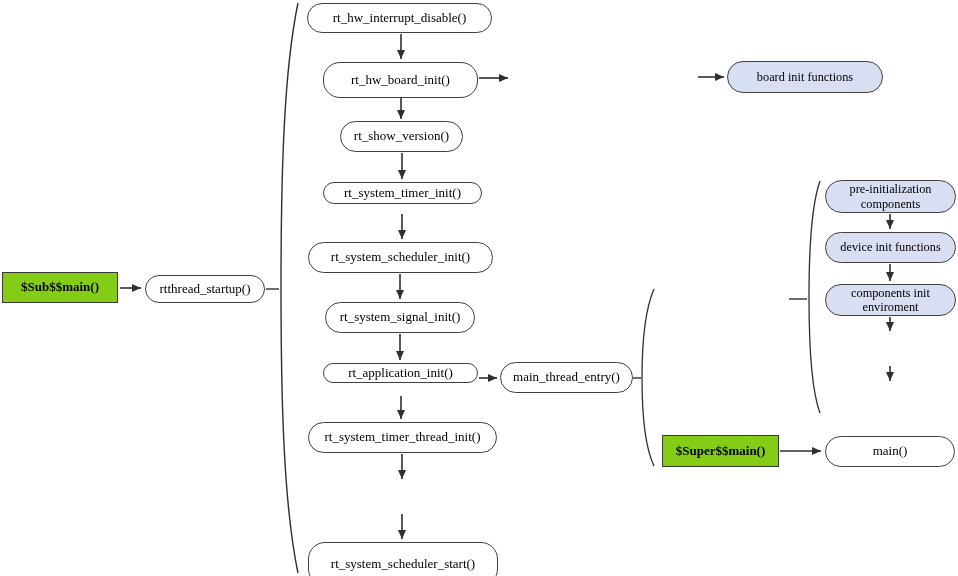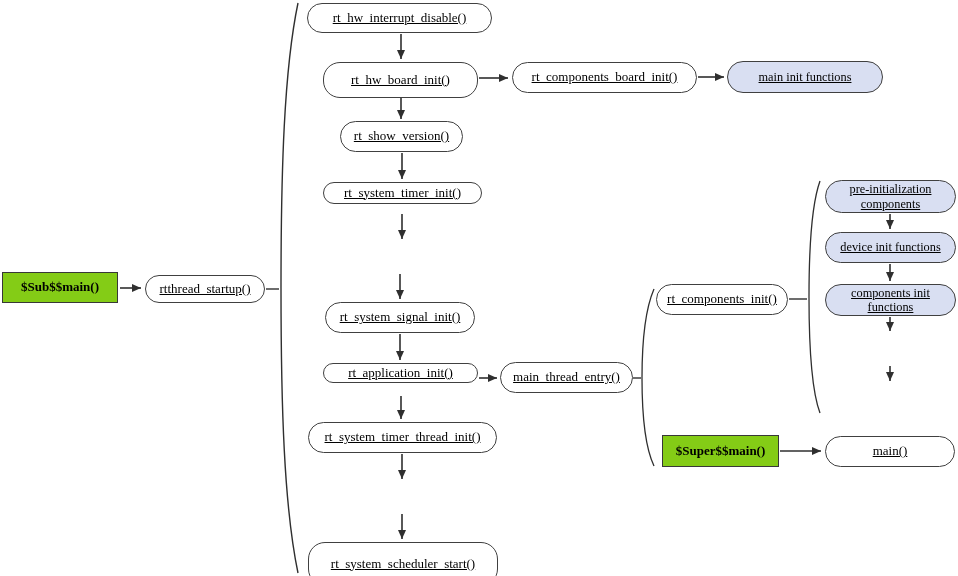--- a/index.html
+++ b/index.html
@@ -27,21 +27,20 @@
     color: #000000;
     font-size: 13px;
     line-height: 1.15;
     white-space: nowrap;
     z-index: 2;
   }
   .pill {
     background: #ffffff;
     border: 1.4px solid #404040;
     border-radius: 17px;
-    text-decoration: underline;
   }
   .pill.blue {
     background: #d9dff2;
     font-size: 12.3px;
     white-space: normal;
     padding: 0 5px;
   }
   .rect-node {
     background: #84cc16;
     border: 1.7px solid #383838;
@@ -90,32 +89,31 @@
     <path d="M 890,264 L 890,281" stroke="#2f2f2f" stroke-width="1.6" marker-end="url(#ah)"></path>
     <path d="M 890,317 L 890,331" stroke="#2f2f2f" stroke-width="1.6" marker-end="url(#ah)"></path>
     <path d="M 890,366 L 890,381" stroke="#2f2f2f" stroke-width="1.6" marker-end="url(#ah)"></path>
   </svg>
 
   <div class="node rect-node" style="left:2px;top:272px;width:116px;height:31px">$Sub$$main()</div>
   <div class="node pill" style="left:145px;top:275px;width:120px;height:28px">rtthread_startup()</div>
 
   <div class="node pill" style="left:307px;top:3px;width:185px;height:30px">rt_hw_interrupt_disable()</div>
   <div class="node pill" style="left:323px;top:62px;width:155px;height:36px">rt_hw_board_init()</div>
-  <div class="node pill" style="left:512px;top:62px;width:185px;height:31px">rt_components_board_init()</div>
-  <div class="node pill blue" style="left:727px;top:61px;width:156px;height:32px">main init functions</div>
+  <div class="node pill blue" style="left:727px;top:61px;width:156px;height:32px">board init functions</div>
   <div class="node pill" style="left:340px;top:121px;width:123px;height:31px">rt_show_version()</div>
   <div class="node pill" style="left:323px;top:182px;width:159px;height:22px">rt_system_timer_init()</div>
+  <div class="node pill" style="left:308px;top:242px;width:185px;height:31px">rt_system_scheduler_init()</div>
   <div class="node pill" style="left:325px;top:302px;width:150px;height:31px">rt_system_signal_init()</div>
   <div class="node pill" style="left:323px;top:363px;width:155px;height:20px">rt_application_init()</div>
   <div class="node pill" style="left:308px;top:422px;width:189px;height:31px">rt_system_timer_thread_init()</div>
   <div class="node pill" style="left:308px;top:542px;width:190px;height:44px">rt_system_scheduler_start()</div>
 
   <div class="node pill" style="left:500px;top:362px;width:133px;height:31px">main_thread_entry()</div>
-  <div class="node pill" style="left:656px;top:284px;width:132px;height:31px">rt_components_init()</div>
 
   <div class="node pill blue" style="left:825px;top:180px;width:131px;height:33px">pre-initialization components</div>
   <div class="node pill blue" style="left:825px;top:232px;width:131px;height:31px">device init functions</div>
-  <div class="node pill blue" style="left:825px;top:284px;width:131px;height:32px">components init functions</div>
+  <div class="node pill blue" style="left:825px;top:284px;width:131px;height:32px">components init enviroment</div>
 
   <div class="node rect-node" style="left:662px;top:435px;width:117px;height:32px">$Super$$main()</div>
   <div class="node pill" style="left:825px;top:436px;width:130px;height:31px">main()</div>
 
 </div>
 
 </body></html>

